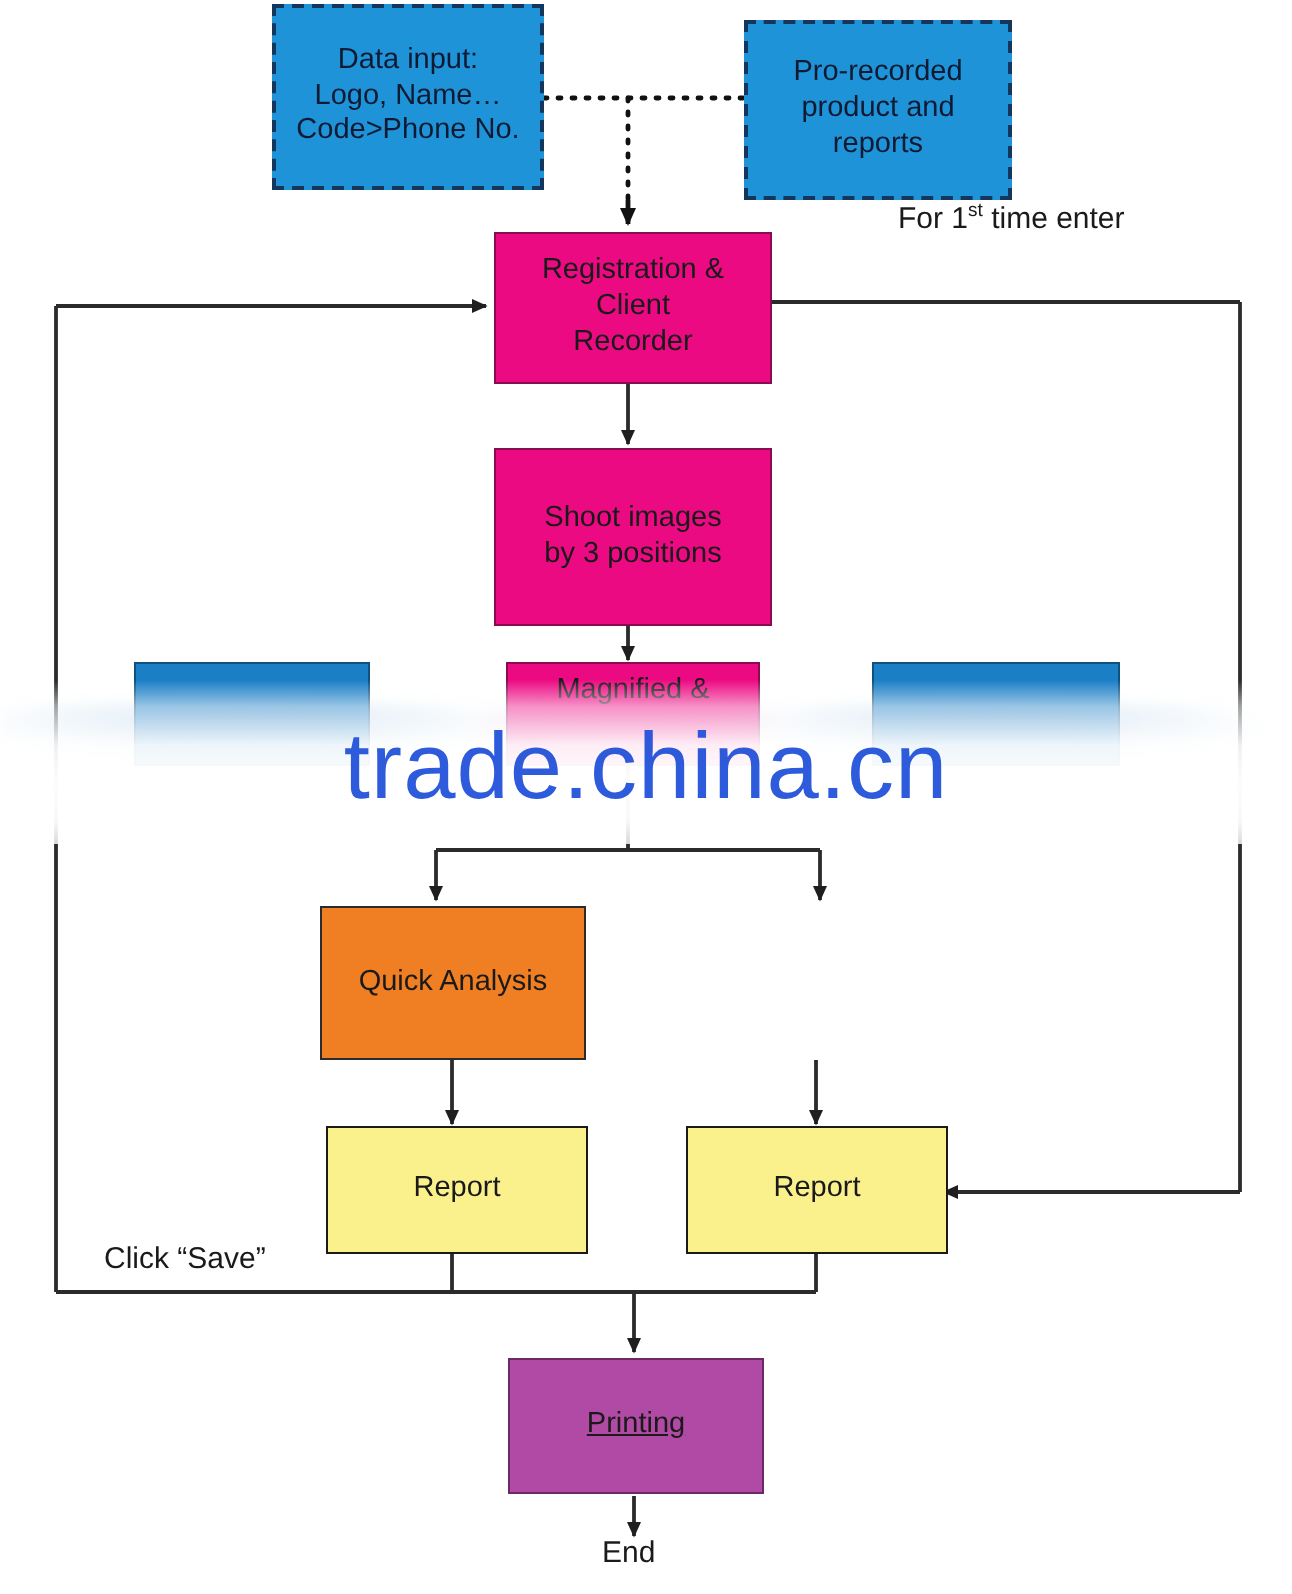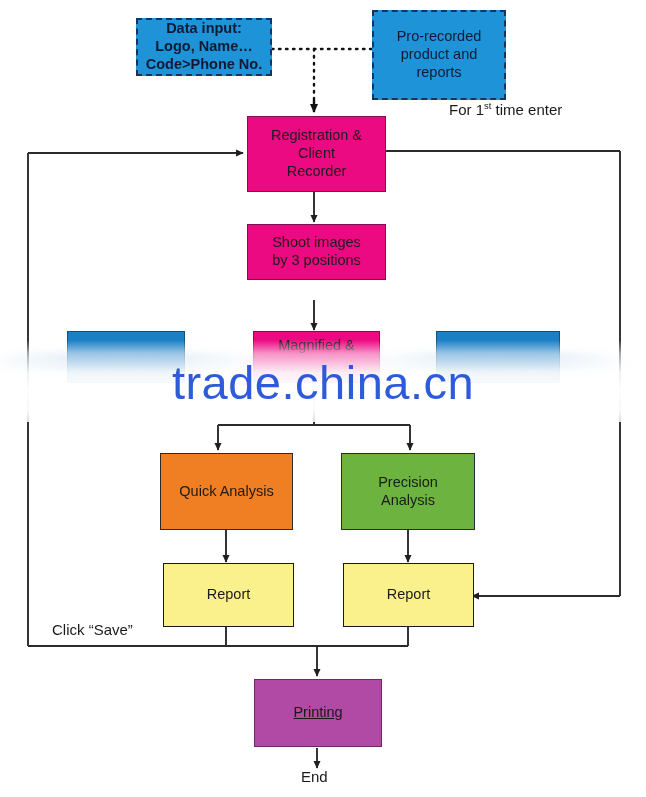--- a/index.html
+++ b/index.html
@@ -182,21 +182,21 @@
       <path d="M226,646 L28,646"></path>
       <path d="M28,646 L28,153"></path>
       <path d="M28,153 L243,153" marker-end="url(#arrow)"></path>
 
       <path d="M386,151 L620,151"></path>
       <path d="M620,151 L620,596"></path>
       <path d="M620,596 L472,596" marker-end="url(#arrow)"></path>
     </g>
   </svg>
 
-  <div class="node node-input" style="left:136px; top:18px; width:136px; height:58px;font-weight:bold;">
+  <div class="node node-input" style="left:136px; top:2px; width:136px; height:93px;">
     <div class="lines">
       <div>Data input:</div>
       <div>Logo, Name…</div>
       <div>Code&gt;Phone No.</div>
     </div>
   </div>
 
   <div class="node node-input" style="left:372px; top:10px; width:134px; height:90px;">
     <div class="lines">
       <div>Pro-recorded</div>
@@ -210,21 +210,21 @@
   </div>
 
   <div class="node node-pink" style="left:247px; top:116px; width:139px; height:76px;">
     <div class="lines">
       <div>Registration &amp;</div>
       <div>Client</div>
       <div>Recorder</div>
     </div>
   </div>
 
-  <div class="node node-pink" style="left:247px; top:224px; width:139px; height:56px;">
+  <div class="node node-pink" style="left:247px; top:224px; width:139px; height:89px;">
     <div class="lines">
       <div>Shoot images</div>
       <div>by 3 positions</div>
     </div>
   </div>
 
   <div class="node node-blue" style="left:67px; top:331px; width:118px; height:52px; align-items:flex-start; padding-top:6px;">
     <div class="lines">
       <div></div>
     </div>
@@ -245,26 +245,20 @@
   <div id="wm-blur"></div>
   <div id="watermark"></div>
   <div id="watermark-text">trade.china.cn</div>
 
   <div class="node node-orange" style="left:160px; top:453px; width:133px; height:77px;">
     <div class="lines">
       <div>Quick Analysis</div>
     </div>
   </div>
 
-  <div class="node node-green" style="left:341px; top:453px; width:134px; height:77px;">
-    <div class="lines">
-      <div>Precision</div>
-      <div>Analysis</div>
-    </div>
-  </div>
 
   <div class="node node-yellow" style="left:163px; top:563px; width:131px; height:64px;">
     <div class="lines">
       <div>Report</div>
     </div>
   </div>
 
   <div class="node node-yellow" style="left:343px; top:563px; width:131px; height:64px;">
     <div class="lines">
       <div>Report</div>

